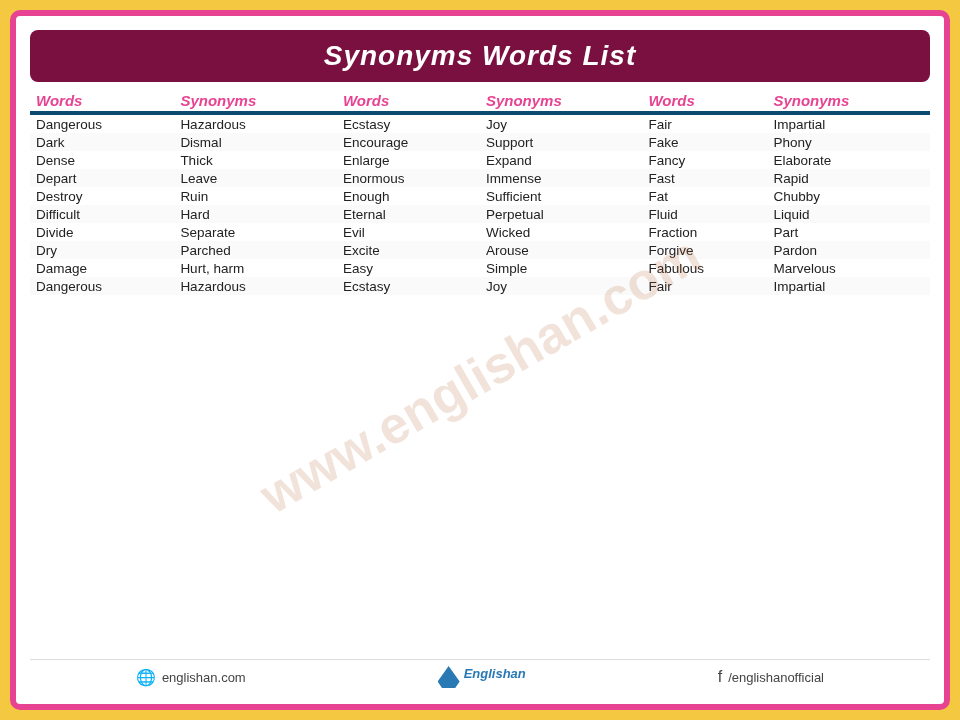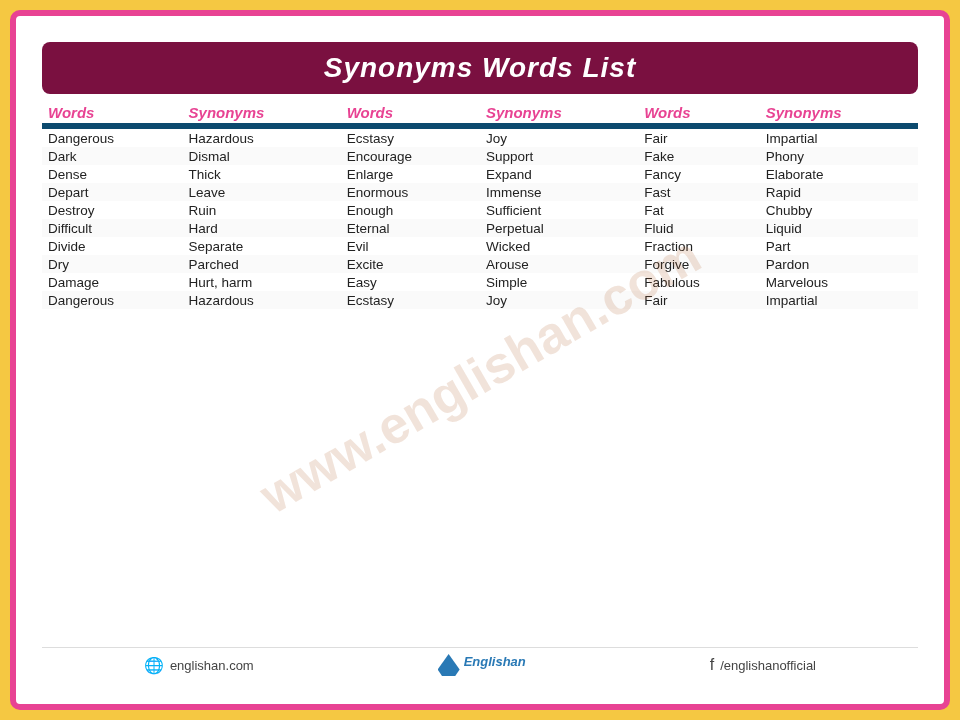--- a/index.html
+++ b/index.html
@@ -11,21 +11,21 @@
       align-items: center;
       justify-content: center;
       font-family: Arial, sans-serif;
     }
     .outer-border {
       width: 940px;
       height: 700px;
       background: #fff;
       border: 6px solid #e84393;
       border-radius: 10px;
-      padding: 26px;
+      padding: 14px;
       display: flex;
       flex-direction: column;
     }
     .title-bar {
       background: #7a1040;
       border-radius: 8px;
       padding: 10px 20px;
       text-align: center;
       margin-bottom: 8px;
     }
@@ -58,21 +58,21 @@
       border-collapse: collapse;
       font-size: 13.5px;
     }
     th {
       color: #e84393;
       font-weight: bold;
       font-style: italic;
       font-size: 15px;
       padding: 2px 6px;
       text-align: left;
-      border-bottom: 6px solid #0c4a6e;
+      border-bottom: 4px solid #0c4a6e;
       margin-left: 44px;
     }
     td {
       padding: 1.5px 6px;
       color: #222;
       vertical-align: top;
     }
     tr:nth-child(even) td {
       background: #fafafa;
     }

